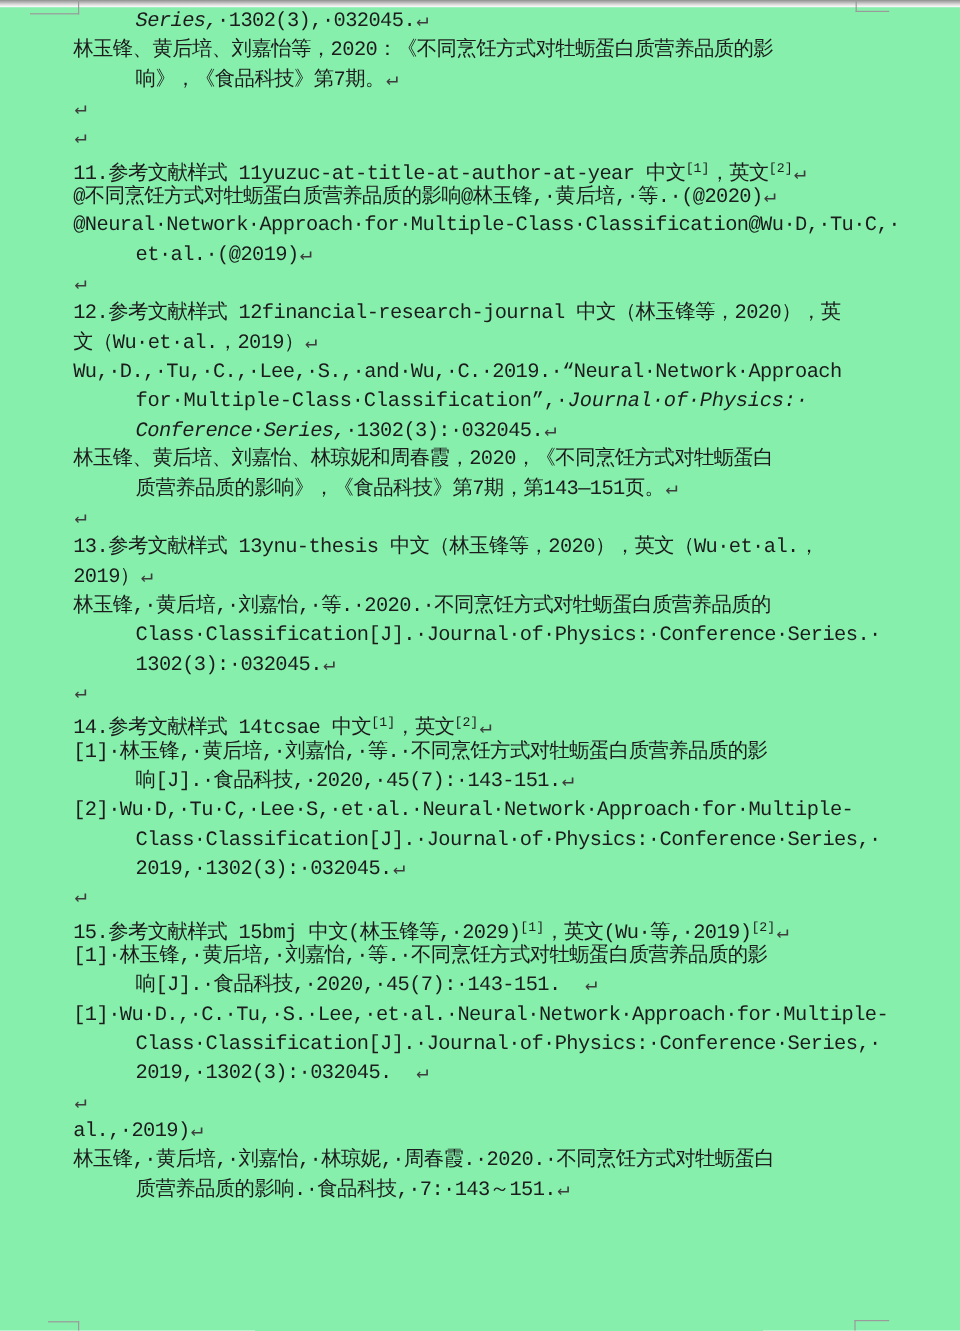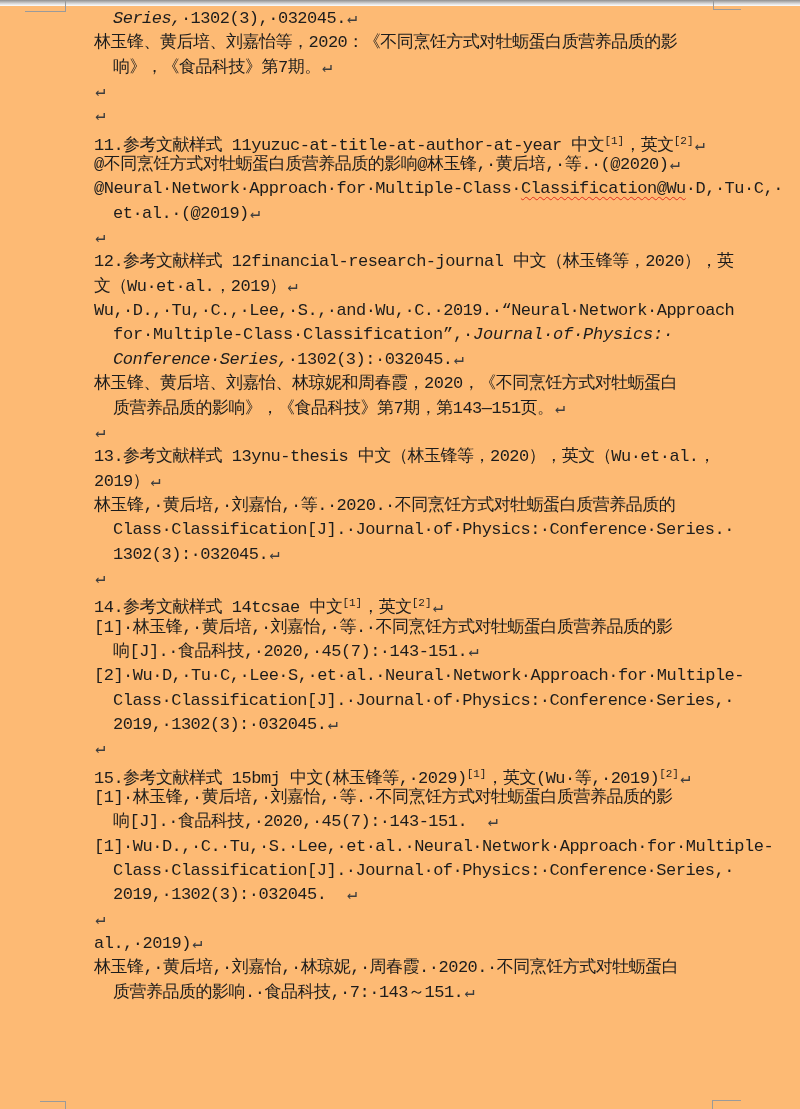--- a/index.html
+++ b/index.html
@@ -1,47 +1,46 @@
 <!DOCTYPE html>
 <html><head>
 <meta charset="utf-8">
 <style>
   html,body{margin:0;padding:0;background:#ffffff;}
   #page{
     position:relative;
     width:800px;height:1109px;
-    background:#fdba74;
+    background:#86efac;
     overflow:hidden;
     font-family:"Liberation Mono","DejaVu Sans Mono",monospace;
     font-size:17px;
     color:#1c1c1c;
   }
   #top-shade{
     position:absolute;left:0;top:0;width:800px;height:6px;
     background:linear-gradient(to bottom,#8f8f8f,#d9d9d9 60%,#ffffff);
   }
   .cropmark{position:absolute;border:0 solid #9a9a9a;}
   #crop-tl{left:25px;top:0;width:40px;height:11px;border-bottom-width:1px;border-right-width:1px;}
   #crop-tr{left:713px;top:0;width:27px;height:9px;border-bottom-width:1px;border-left-width:1px;}
   #crop-bl{left:40px;top:1101px;width:25px;height:8px;border-top-width:1px;border-right-width:1px;}
   #crop-br{left:712px;top:1100px;width:28px;height:9px;border-top-width:1px;border-left-width:1px;}
   #text-area{position:absolute;left:0;top:7px;width:800px;}
   .line{
     height:24.35px;line-height:24.35px;
     white-space:pre;
     letter-spacing:-0.5px;
   }
-  .ind0{padding-left:94px;}
+  .ind0{padding-left:61px;}
   .ind1{padding-left:113px;}
   .line-flex{display:flex;width:599px;box-sizing:content-box;letter-spacing:-0.2px;}
   .seg{white-space:pre;}
   .it{font-style:italic;}
   .sup{font-size:11px;vertical-align:6px;letter-spacing:0;}
   .wavy{
-    text-decoration:underline;
     text-decoration-style:wavy;
     text-decoration-color:#e02a1e;
     text-decoration-thickness:1px;
     text-underline-offset:3px;
     text-decoration-skip-ink:none;
   }
   .pil{color:#3d3d3d;font-style:normal;letter-spacing:0;padding-left:1px;}
 </style>
 </head>
 <body>

